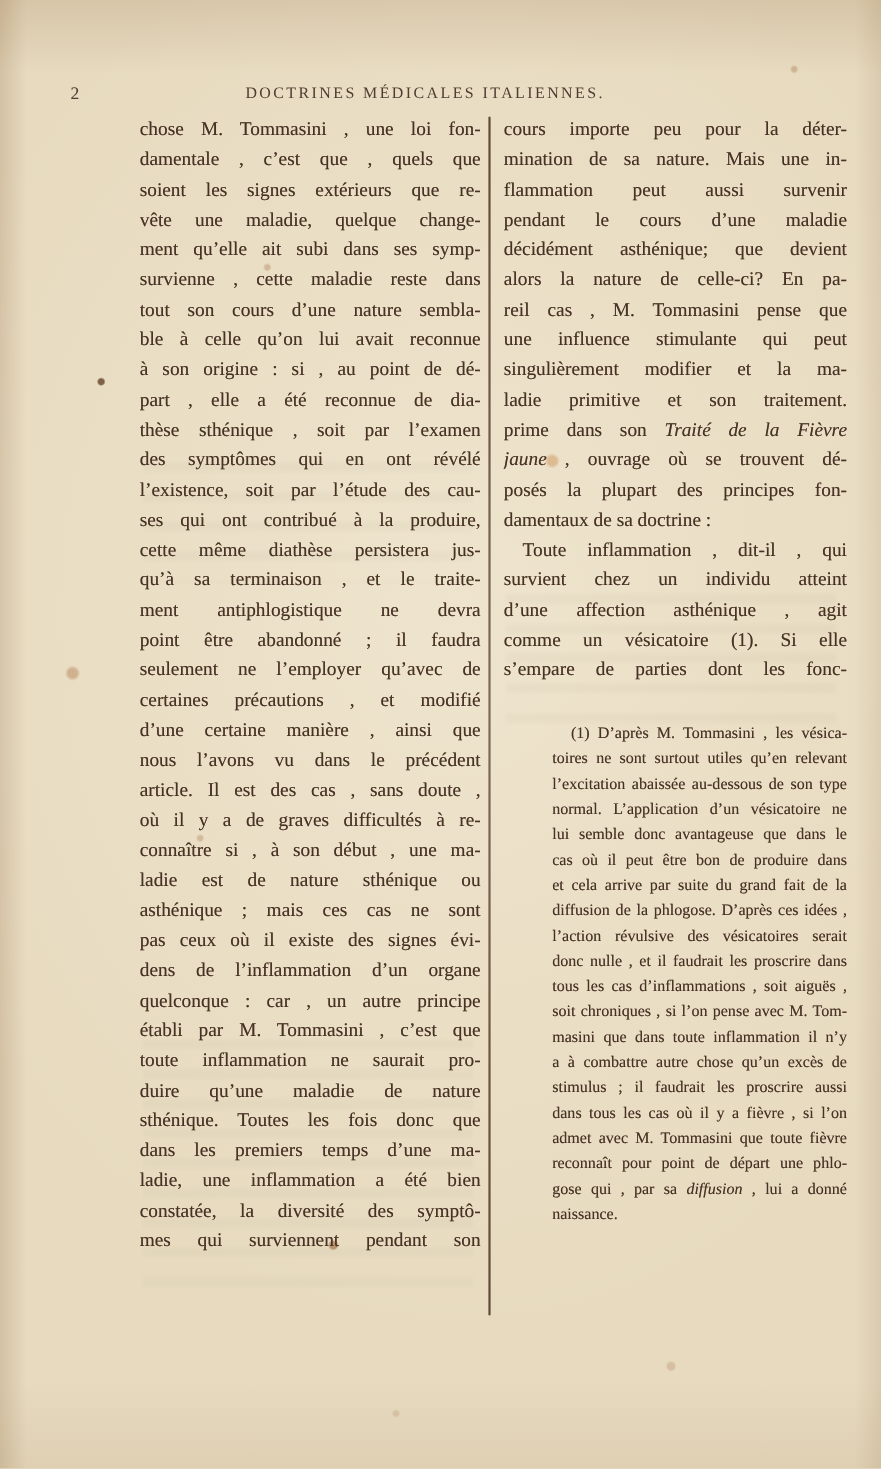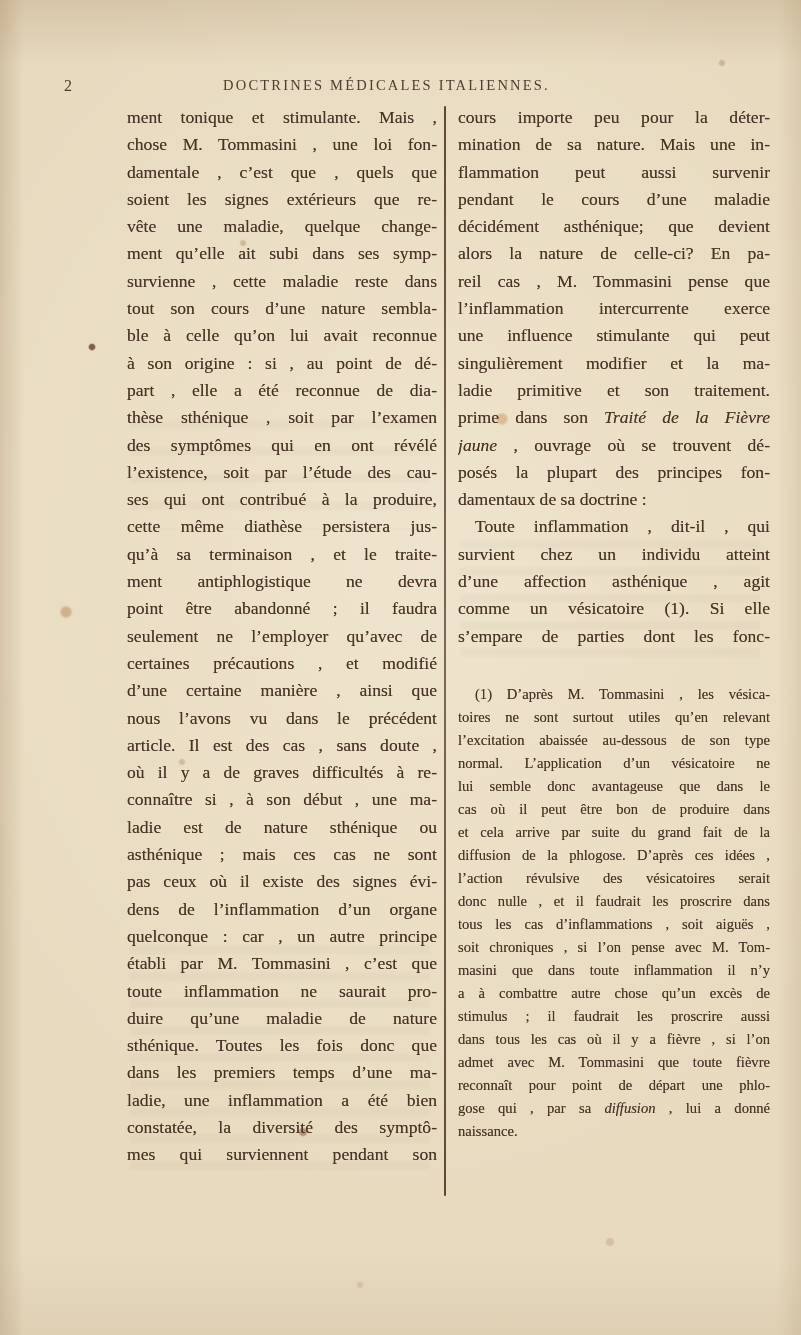--- a/index.html
+++ b/index.html
@@ -95,41 +95,41 @@
     text-align: justify;
     text-align-last: justify;
     overflow: hidden;
     text-shadow: 0 0 0.5px rgba(72,48,30,0.55);
   }
   .footnote { margin-top: 33px; }
   .footnote .line {
     height: 23px;
     line-height: 23px;
     font-size: 14.6px;
+    margin-left: 44px;
   }
   .line.indent { text-indent: 17px; }
   .line.para-end { text-align-last: left; font-family: Liberation Serif, serif; }
 </style>
 </head>
 <body>
 
 <div class="page">
   <div class="texture"></div>
 
   <div class="ghost" style="left:130px; top:420px; width:300px; height:110px;"></div>
   <div class="ghost" style="left:460px; top:540px; width:300px; height:120px;"></div>
   <div class="ghost" style="left:130px; top:945px; width:300px; height:235px;"></div>
 
   <div class="hdr-number">2</div>
   <div class="hdr-title">DOCTRINES MÉDICALES ITALIENNES.</div>
 
   <div class="divider"></div>
 
   <div class="col-left">
-      <div class="line">ment tonique et stimulante. Mais ,</div>
       <div class="line">chose M. Tommasini , une loi fon-</div>
       <div class="line">damentale , c’est que , quels que</div>
       <div class="line">soient les signes extérieurs que re-</div>
       <div class="line">vête une maladie, quelque change-</div>
       <div class="line">ment qu’elle ait subi dans ses symp-</div>
       <div class="line">survienne , cette maladie reste dans</div>
       <div class="line">tout son cours d’une nature sembla-</div>
       <div class="line">ble à celle qu’on lui avait reconnue</div>
       <div class="line">à son origine : si , au point de dé-</div>
       <div class="line">part , elle a été reconnue de dia-</div>
@@ -165,21 +165,20 @@
 
   <div class="col-right">
     <div class="main-text">
         <div class="line">cours importe peu pour la déter-</div>
         <div class="line">mination de sa nature. Mais une in-</div>
         <div class="line">flammation peut aussi survenir</div>
         <div class="line">pendant le cours d’une maladie</div>
         <div class="line">décidément asthénique; que devient</div>
         <div class="line">alors la nature de celle-ci? En pa-</div>
         <div class="line">reil cas , M. Tommasini pense que</div>
-        <div class="line">l’inflammation intercurrente exerce</div>
         <div class="line">une influence stimulante qui peut</div>
         <div class="line">singulièrement modifier et la ma-</div>
         <div class="line">ladie primitive et son traitement.</div>
         <div class="line">prime dans son <i>Traité de la Fièvre</i></div>
         <div class="line"><i>jaune</i> , ouvrage où se trouvent dé-</div>
         <div class="line">posés la plupart des principes fon-</div>
         <div class="line para-end">damentaux de sa doctrine :</div>
         <div class="line indent">Toute inflammation , dit-il , qui</div>
         <div class="line">survient chez un individu atteint</div>
         <div class="line">d’une affection asthénique , agit</div>

